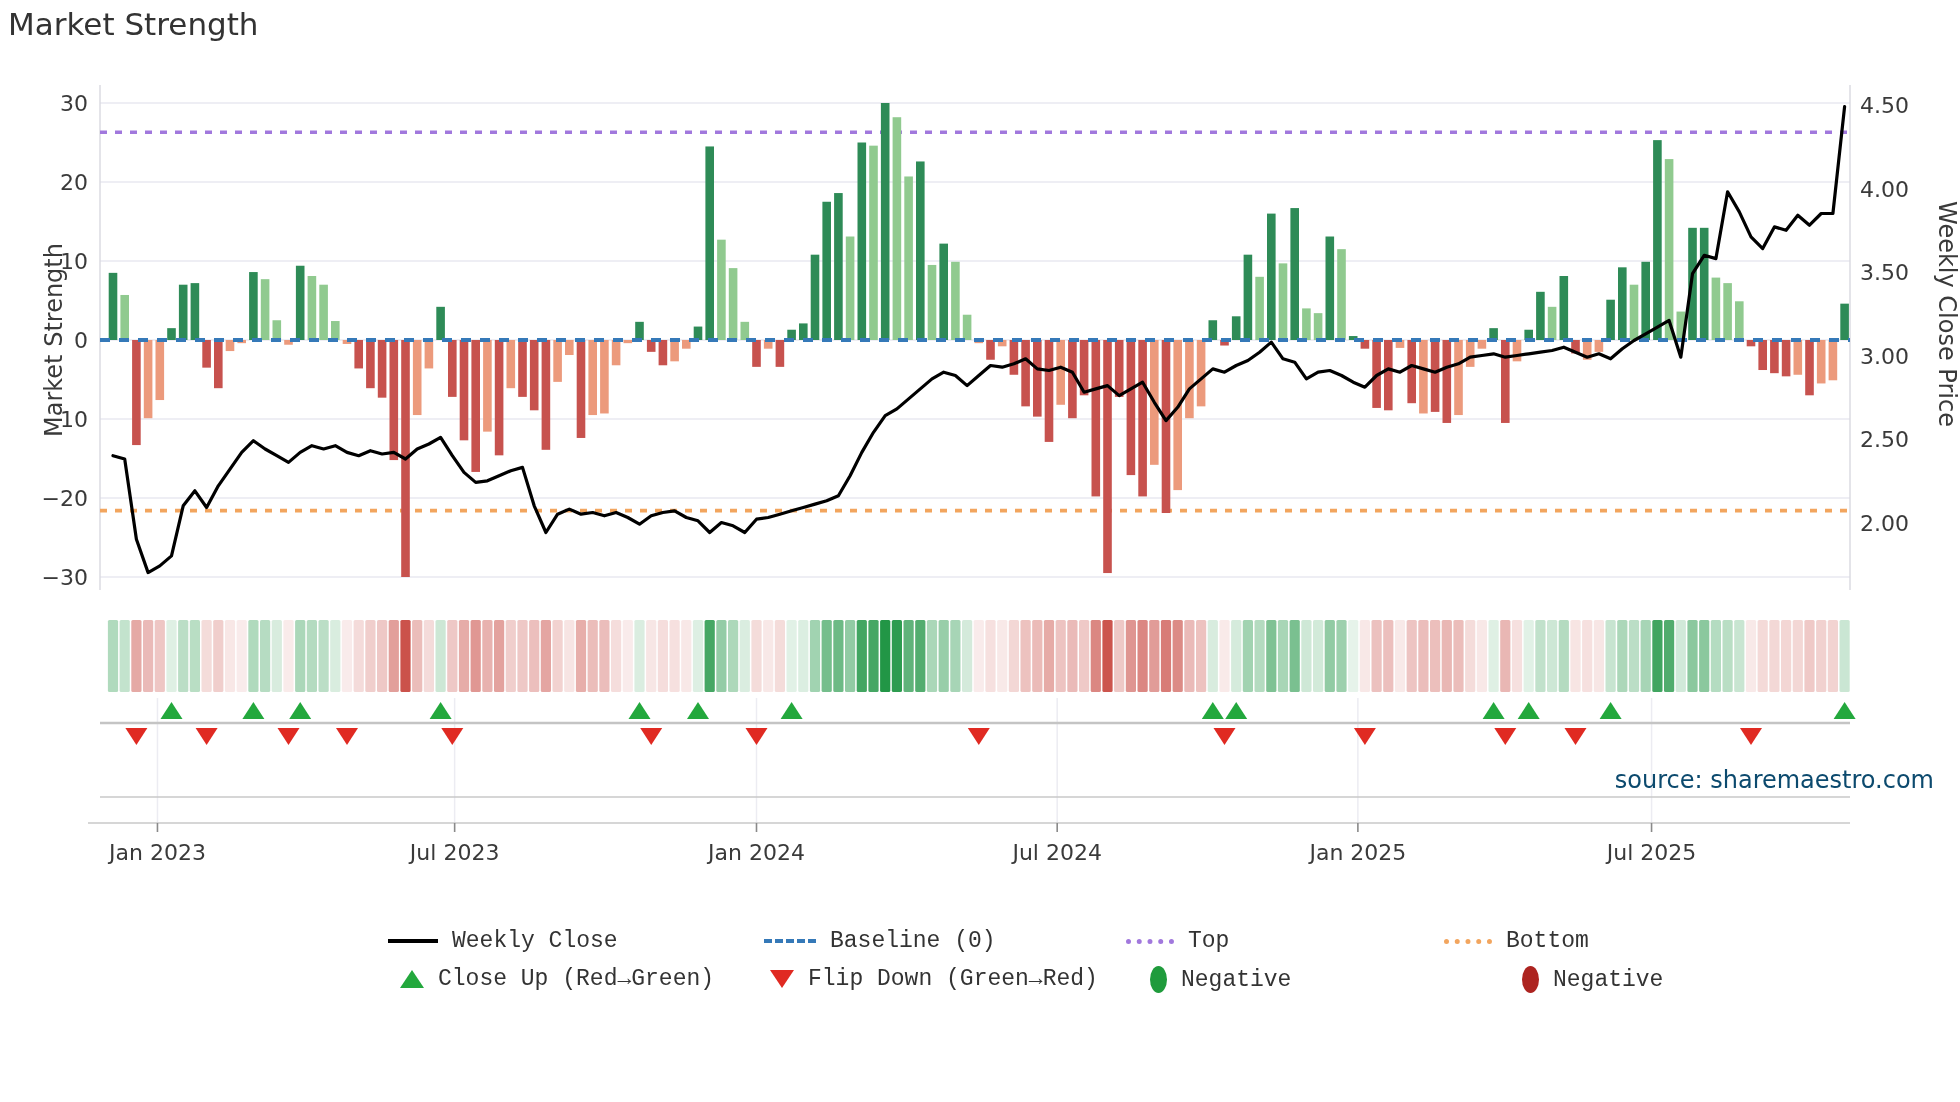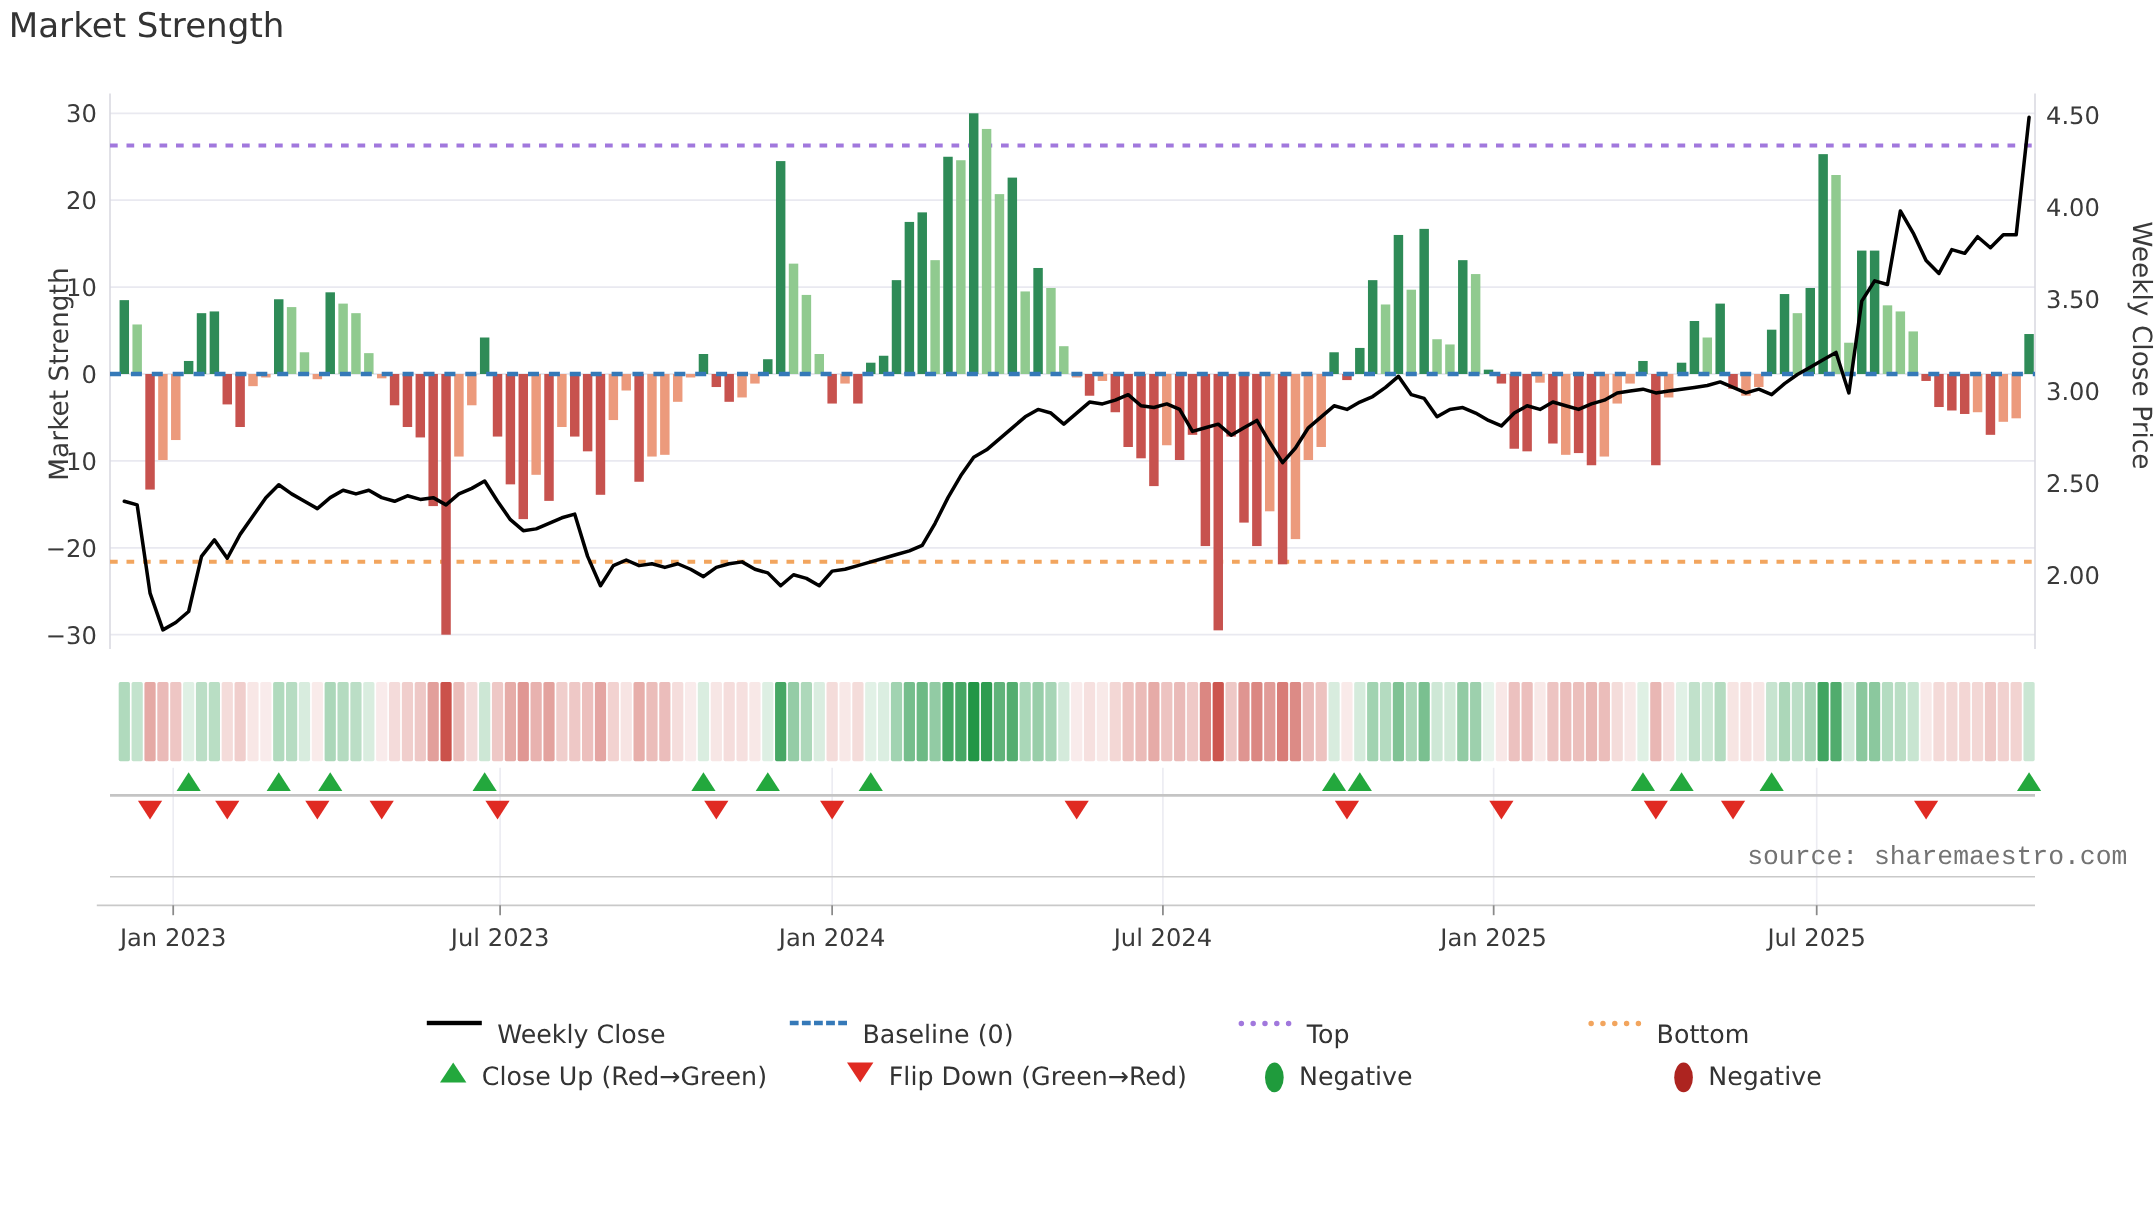--- a/index.html
+++ b/index.html
@@ -3,22 +3,22 @@
 <meta charset="utf-8">
 <style>
   html,body{margin:0;padding:0;}
   body{width:1960px;height:1102px;background:#ffffff;position:relative;overflow:hidden;
        font-family:"DejaVu Sans","Liberation Sans",sans-serif;}
   #title{position:absolute;left:8px;top:6px;font-size:31px;color:#333;}
   #plot{position:absolute;left:0;top:0;}
   .axis-title{position:absolute;color:#3a3a3a;font-size:24px;white-space:nowrap;}
   #left-axis-title{left:-46px;top:326px;transform:rotate(-90deg);transform-origin:center;width:200px;text-align:center;}
   #right-axis-title{left:1832px;top:300px;transform:rotate(90deg);transform-origin:center;width:230px;text-align:center;}
-  #source{position:absolute;right:26px;top:766px;font-size:24px;color:#737373;font-family:Liberation Mono, monospace;}
-  .legend-item{position:absolute;display:flex;gap:14px;color:#333;font-size:23px;white-space:nowrap;}
+  #source{position:absolute;right:26px;top:766px;font-size:24px;color:#0c4a6e;}
+  .legend-item{position:absolute;display:flex;align-items:center;gap:14px;color:#333;font-size:23px;white-space:nowrap;font-family:Liberation Mono, monospace;}
   .sw-line{width:50px;height:0;border-top:4px solid #000;}
   .sw-dash{width:52px;height:0;border-top:4px dashed #3579b8;}
   .sw-dotp{width:48px;height:0;border-top:5px dotted #a178dd;}
   .sw-doto{width:48px;height:0;border-top:5px dotted #f2a55e;}
   .sw-triup{width:0;height:0;border-left:12px solid transparent;border-right:12px solid transparent;border-bottom:18px solid #23a83d;}
   .sw-tridn{width:0;height:0;border-left:12px solid transparent;border-right:12px solid transparent;border-top:18px solid #e02a22;}
   .sw-cirg{width:17px;height:27px;border-radius:50%;background:#1f9b3c;}
   .sw-cirr{width:17px;height:27px;border-radius:50%;background:#ad2420;}
 </style>
 </head>
@@ -422,21 +422,21 @@
 
 <div id="left-axis-title" class="axis-title">Market Strength</div>
 <div id="right-axis-title" class="axis-title">Weekly Close Price</div>
 
 <div id="source">source: sharemaestro.com</div>
 
 <div class="legend-item" style="left:388px;top:928px">
   <span class="sw-line"></span>
   <span>Weekly Close</span>
 </div>
-<div class="legend-item" style="left:718px;top:928px">
+<div class="legend-item" style="left:764px;top:928px">
   <span class="sw-dash"></span>
   <span>Baseline (0)</span>
 </div>
 <div class="legend-item" style="left:1126px;top:928px">
   <span class="sw-dotp"></span>
   <span>Top</span>
 </div>
 <div class="legend-item" style="left:1444px;top:928px">
   <span class="sw-doto"></span>
   <span>Bottom</span>

